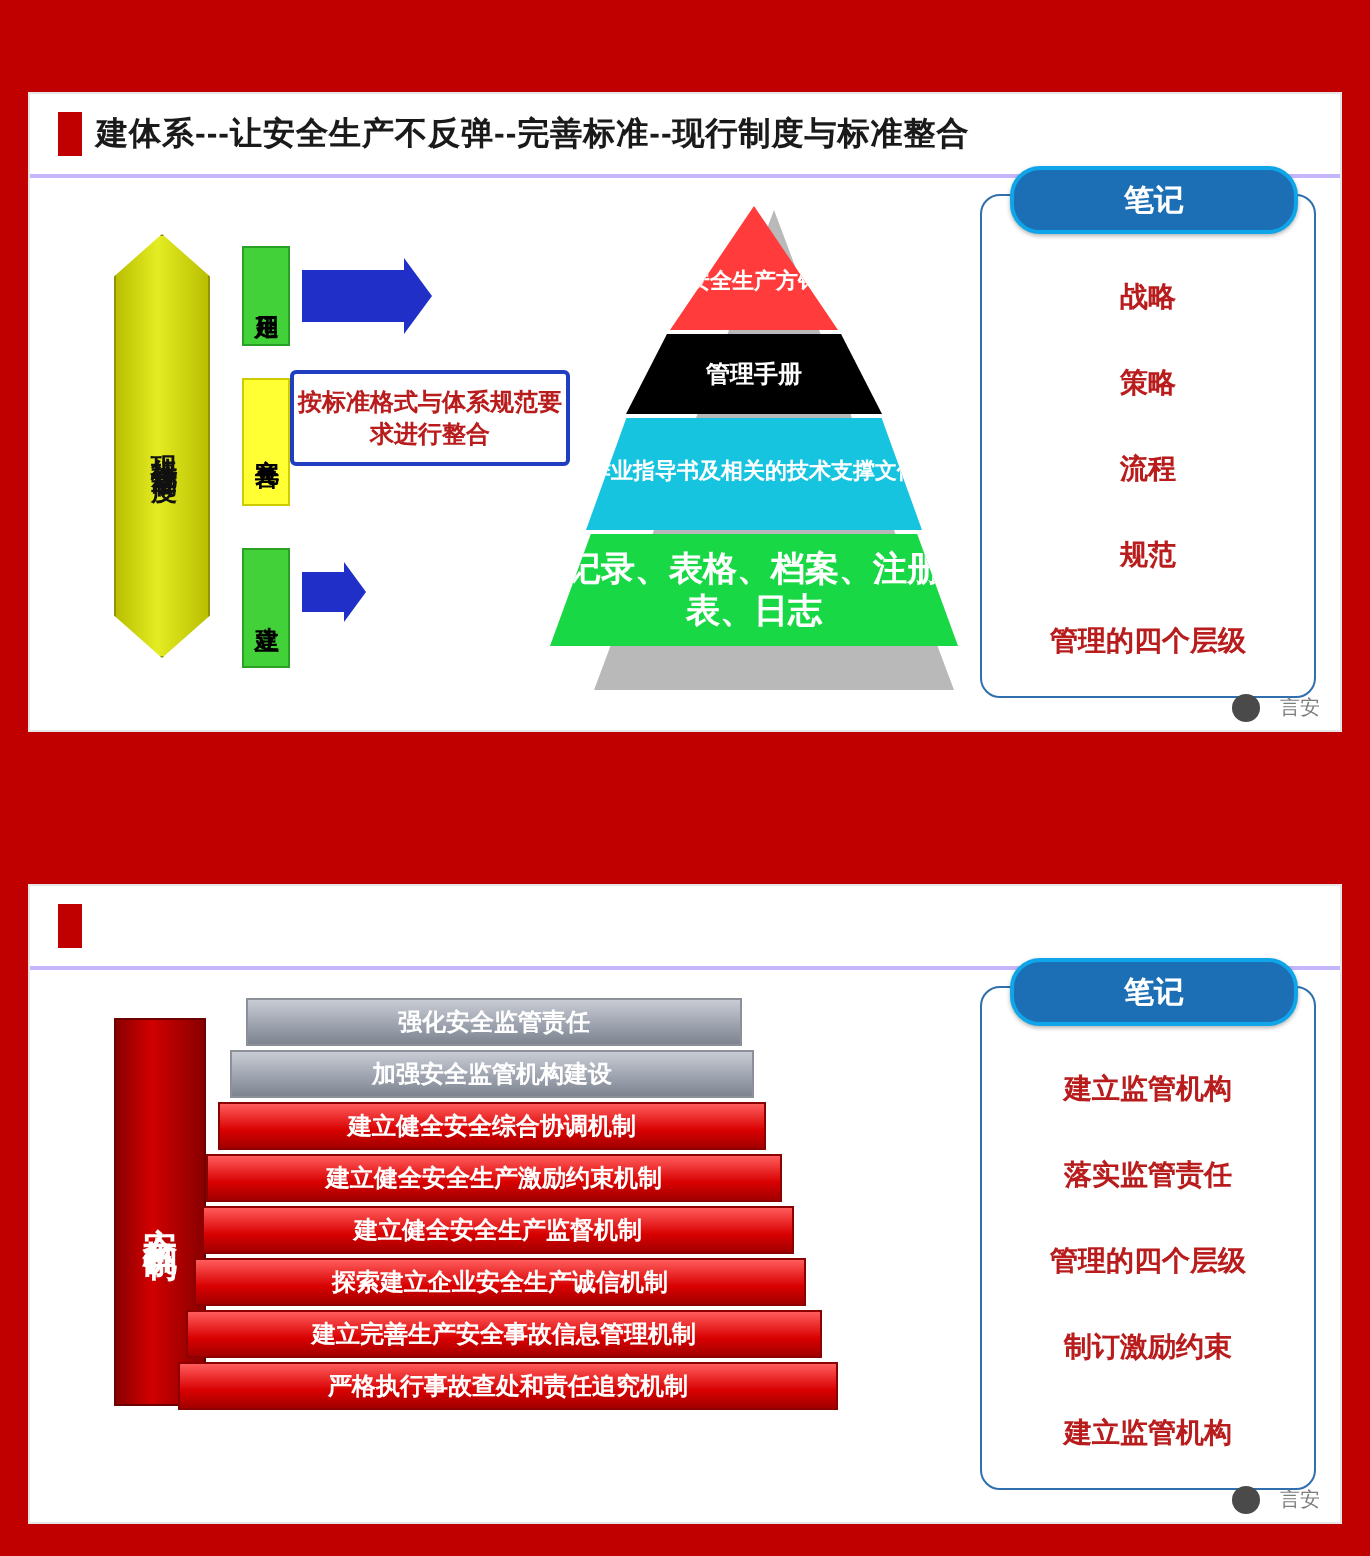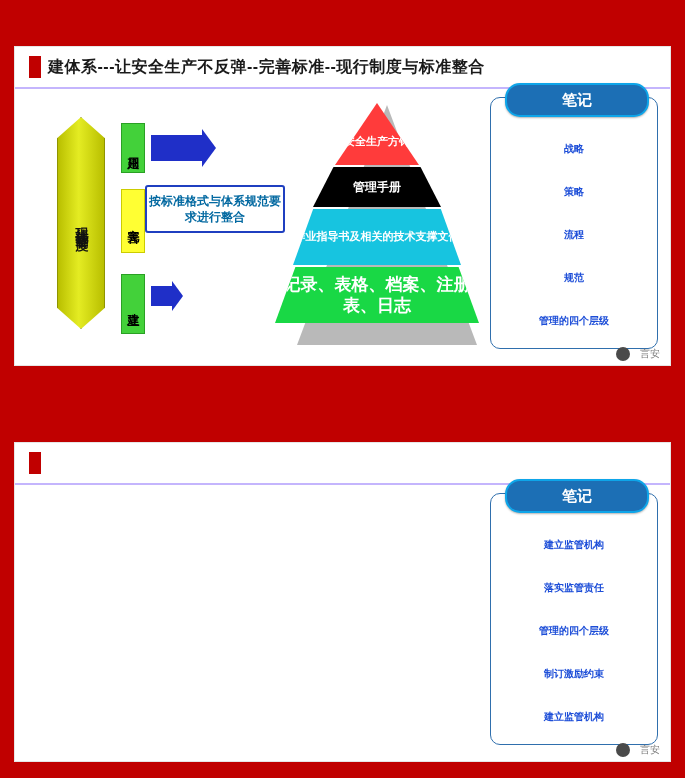--- a/index.html
+++ b/index.html
@@ -51,21 +51,21 @@
     color:#ffffff;font-size:15px;font-weight:bold;
     display:flex;align-items:center;justify-content:center;
     box-shadow:0 1px 2px rgba(0,0,0,.3);
   }
   .note-list{
     position:absolute;left:0;right:0;top:30px;bottom:6px;
     display:flex;flex-direction:column;justify-content:space-around;
     align-items:center;
   }
   .note-item{
-    font-size:10px;font-weight:bold;color:#1d4ed8;
+    font-size:14px;font-weight:bold;color:#b91c1c;
     padding:2px 0;white-space:nowrap;
   }
 
   
   .s1-left{position:absolute;left:0;top:0;width:470px;height:278px;}
 
   .hexbar{
     position:absolute;left:42px;top:28px;width:46px;height:210px;
     background:linear-gradient(90deg,#b9bf00,#e4ec23 45%,#b9bf00);
     border:1px solid #8f9400;
@@ -100,21 +100,21 @@
   #arr1{left:136px;top:46px;width:52px;}
   #arr2{left:136px;top:116px;width:22px;height:20px;}
   #arr2:after{right:-10px;top:-5px;border-left:11px solid #1f2fc8;border-top:15px solid transparent;border-bottom:15px solid transparent;}
   #arr3{left:136px;top:197px;width:22px;height:20px;}
   #arr3:after{right:-10px;top:-5px;border-left:11px solid #1f2fc8;border-top:15px solid transparent;border-bottom:15px solid transparent;}
 
   .callout{
     position:absolute;left:130px;top:96px;width:140px;height:48px;
     background:#ffffff;border:2px solid #1f3fc0;border-radius:3px;
     display:flex;align-items:center;justify-content:center;text-align:center;
-    font-size:12px;font-weight:bold;color:#0369a1;line-height:1.35;
+    font-size:12px;font-weight:bold;color:#b91c1c;line-height:1.35;
     padding:2px 0;box-sizing:border-box;
   }
 
   
   .pyr{position:absolute;left:268px;top:10px;width:190px;height:250px;}
   .pyr-shadow{
     position:absolute;left:14px;top:6px;width:180px;height:240px;
     background:#b9b9b9;
     clip-path:polygon(50% 0%,100% 100%,0% 100%);
   }
@@ -228,20 +228,36 @@
 </div>
 
 <div class="slide" id="slide2">
 
   <div class="slide-header">
     <div class="hdr-mark"></div>
   </div>
 
   <div class="slide-body">
 
+    <div class="s2-left">
+      <div class="mech-block">
+        <span>安全机制</span>
+      </div>
+
+      <div class="stair-wrap">
+        <div class="stair pale" style="left:22px;top:0px;width:248px;">强化安全监管责任</div>
+        <div class="stair pale" style="left:14px;top:26px;width:262px;">加强安全监管机构建设</div>
+        <div class="stair" style="left:8px;top:52px;width:274px;">建立健全安全综合协调机制</div>
+        <div class="stair" style="left:2px;top:78px;width:288px;">建立健全安全生产激励约束机制</div>
+        <div class="stair" style="left:0px;top:104px;width:296px;">建立健全安全生产监督机制</div>
+        <div class="stair" style="left:-4px;top:130px;width:306px;">探索建立企业安全生产诚信机制</div>
+        <div class="stair" style="left:-8px;top:156px;width:318px;">建立完善生产安全事故信息管理机制</div>
+        <div class="stair" style="left:-12px;top:182px;width:330px;">严格执行事故查处和责任追究机制</div>
+      </div>
+    </div>
 
     <div class="note-panel">
       <div class="note-cap">笔记</div>
       <div class="note-list">
         <div class="note-item">建立监管机构</div>
         <div class="note-item">落实监管责任</div>
         <div class="note-item">管理的四个层级</div>
         <div class="note-item">制订激励约束</div>
         <div class="note-item">建立监管机构</div>
       </div>

